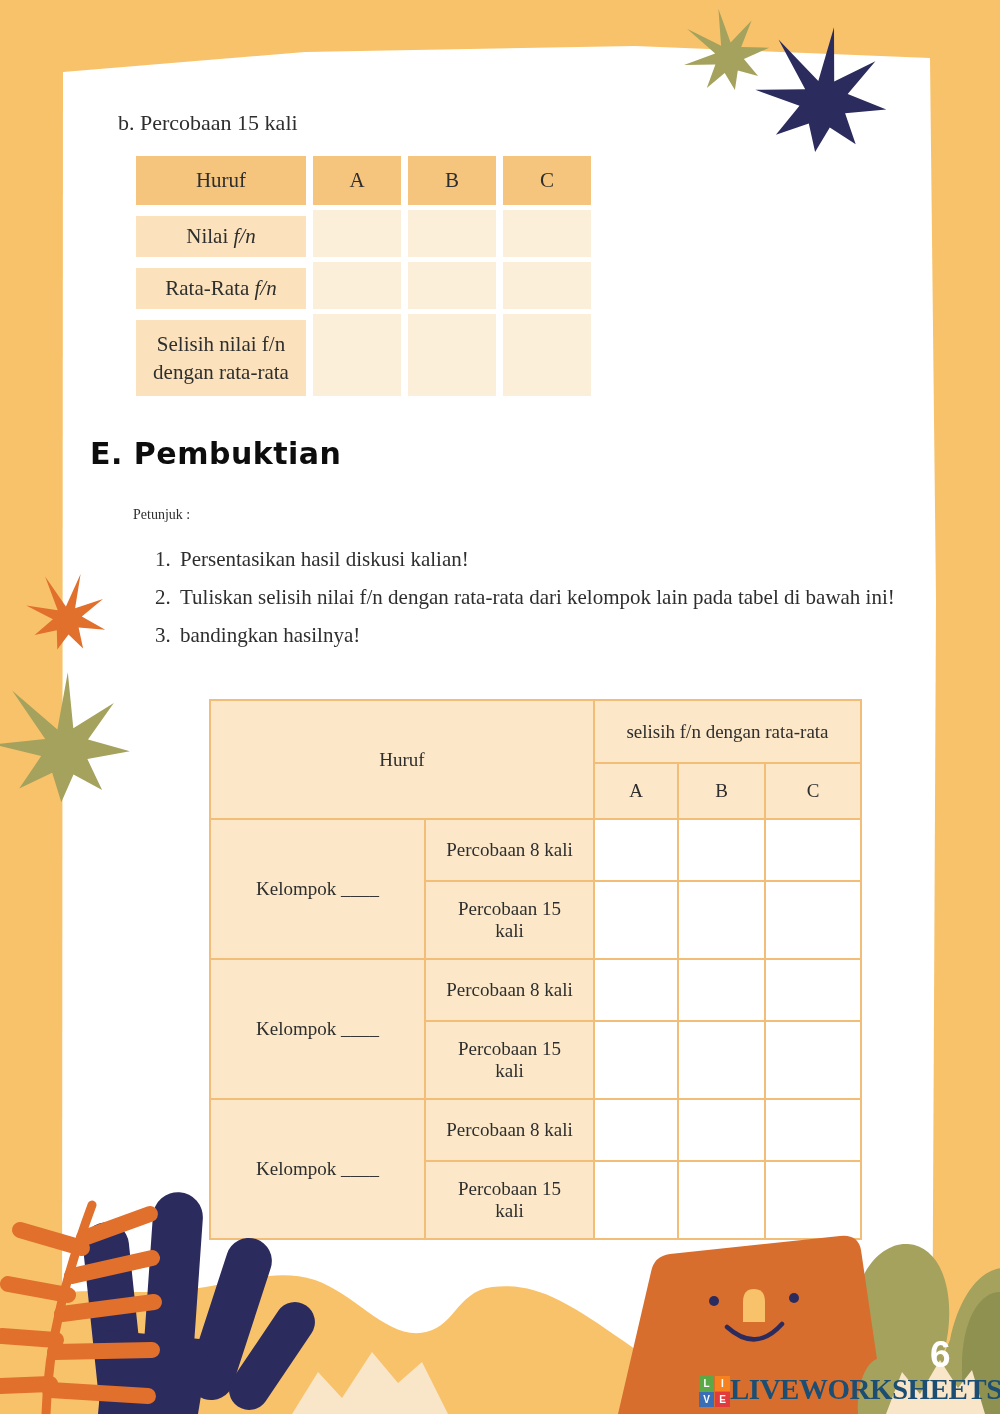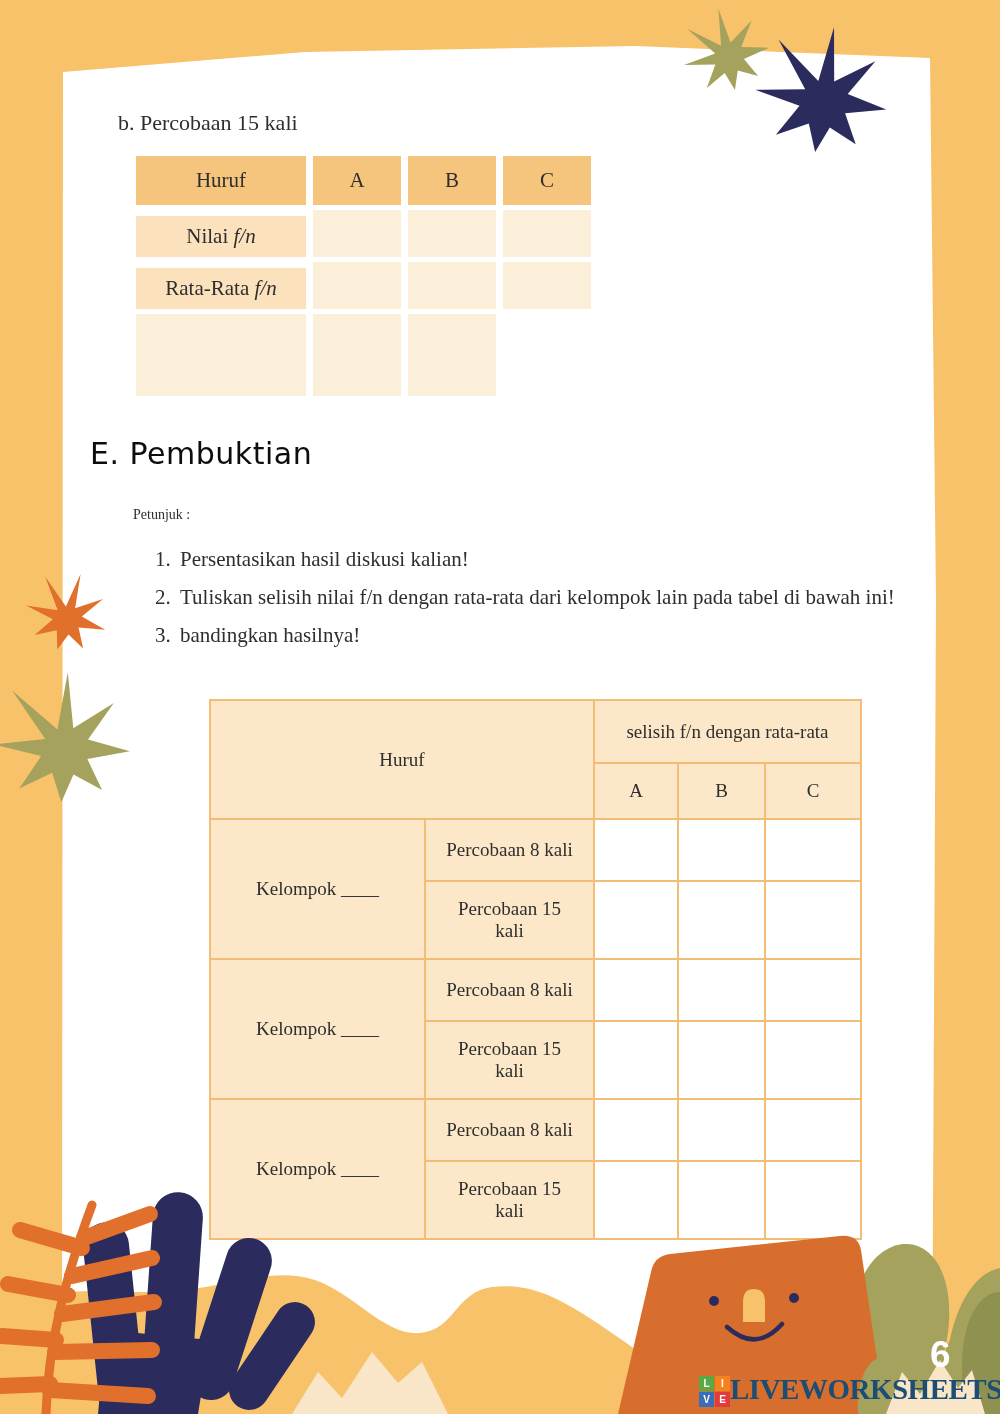--- a/index.html
+++ b/index.html
@@ -29,21 +29,21 @@
   }
   .t1 .cell{display:flex;flex-direction:column;align-items:center;justify-content:center;text-align:center;line-height:1.35;}
   .t1 .hd{background:#F6C57D;}
   .t1 .lbl{background:#FBE2BD;margin-top:6px;}
   .t1 .ans{background:#FCEFD9;}
   .t1 .it{font-style:italic;}
 
   
   .heading{
     left:90px;top:436px;
-    font-family:"DejaVu Sans", sans-serif;font-weight:400;
+    font-family:"DejaVu Sans", sans-serif;font-weight:700;
     font-size:30px;letter-spacing:0.5px;color:#0d0d0d;
   }
 
   
   .petunjuk-title{left:133px;top:507px;font-size:14px;}
   .petunjuk-list{left:155px;top:540px;width:745px;font-size:21px;}
   .petunjuk-list .li{display:flex;line-height:38px;}
   .petunjuk-list .num{flex:none;width:25px;}
   .petunjuk-list .txt{flex:1;}
 
@@ -98,20 +98,24 @@
     <div class="cell ans"></div>
     <div class="cell ans"></div>
 
     <div class="cell lbl">
       <span><span>Rata-Rata </span><span class="it">f/n</span></span>
     </div>
     <div class="cell ans"></div>
     <div class="cell ans"></div>
     <div class="cell ans"></div>
 
+    <div class="cell lbl">
+      <span>Selisih nilai f/n</span>
+      <span>dengan rata-rata</span>
+    </div>
     <div class="cell ans"></div>
     <div class="cell ans"></div>
     <div class="cell ans"></div>
   </div>
 
   <div class="abs heading">E. Pembuktian</div>
 
   <div class="abs petunjuk-title">Petunjuk :</div>
 
   <div class="abs petunjuk-list">

